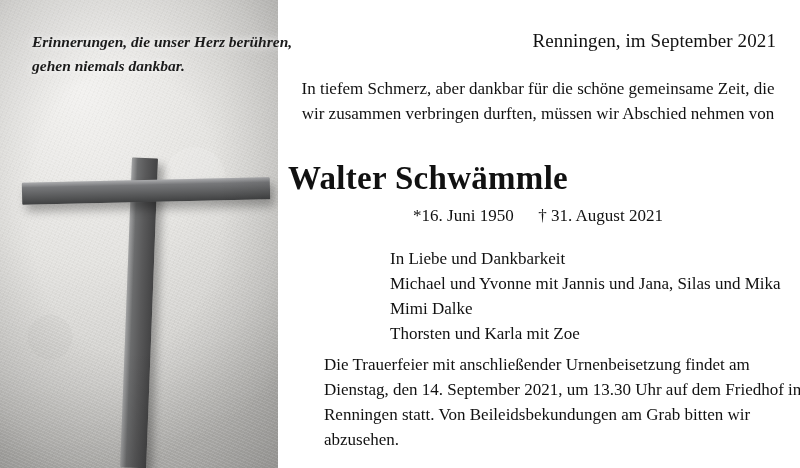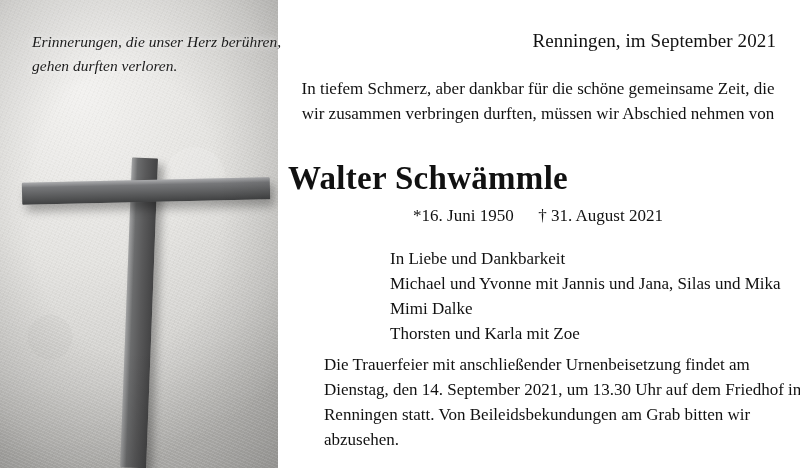--- a/index.html
+++ b/index.html
@@ -95,21 +95,21 @@
   }
 
   
   .quote {
     position: absolute;
     left: 32px;
     top: 30px;
     width: 262px;
     font-family: "Liberation Serif", serif;
     font-style: italic;
-    font-weight: 400;
+    font-weight: 700;
     font-size: 15.5px;
     line-height: 1.55;
     color: #1b1b1b;
     z-index: 5;
     text-shadow: 0 0 6px rgba(255,255,255,.85), 0 0 14px rgba(255,255,255,.7);
   }
   .quote .line2 { display: block; }
 
   
   .content {
@@ -184,21 +184,21 @@
     <div class="grain"></div>
     <div class="cross">
       <div class="vbar"></div>
       <div class="hbar"></div>
     </div>
     <div class="vignette"></div>
   </div>
 
   <div class="quote">
     <span>Erinnerungen, die unser Herz berühren,</span>
-    <span class="line2">gehen durften verloren.</span>
+    <span class="line2">gehen niemals dankbar.</span>
   </div>
 
   <div class="content">
 
     <div class="place-date">Renningen, im September 2021</div>
 
     <div class="intro">In tiefem Schmerz, aber dankbar für die schöne gemeinsame Zeit, die wir zusammen verbringen durften, müssen wir Abschied nehmen von</div>
 
     <div class="name">Walter Schwämmle</div>
 

